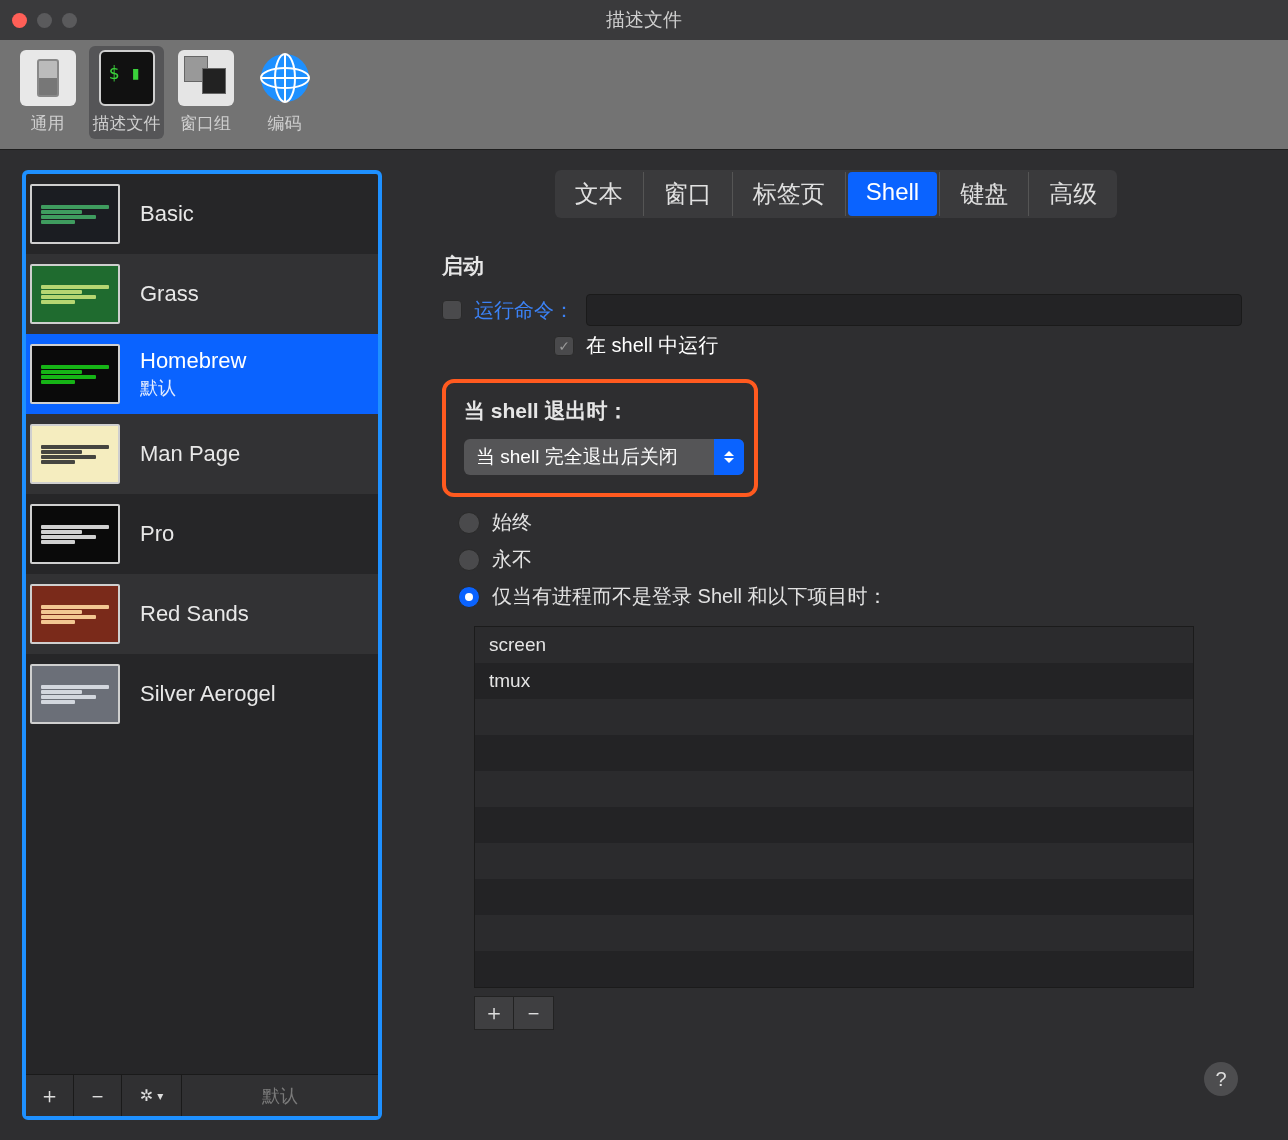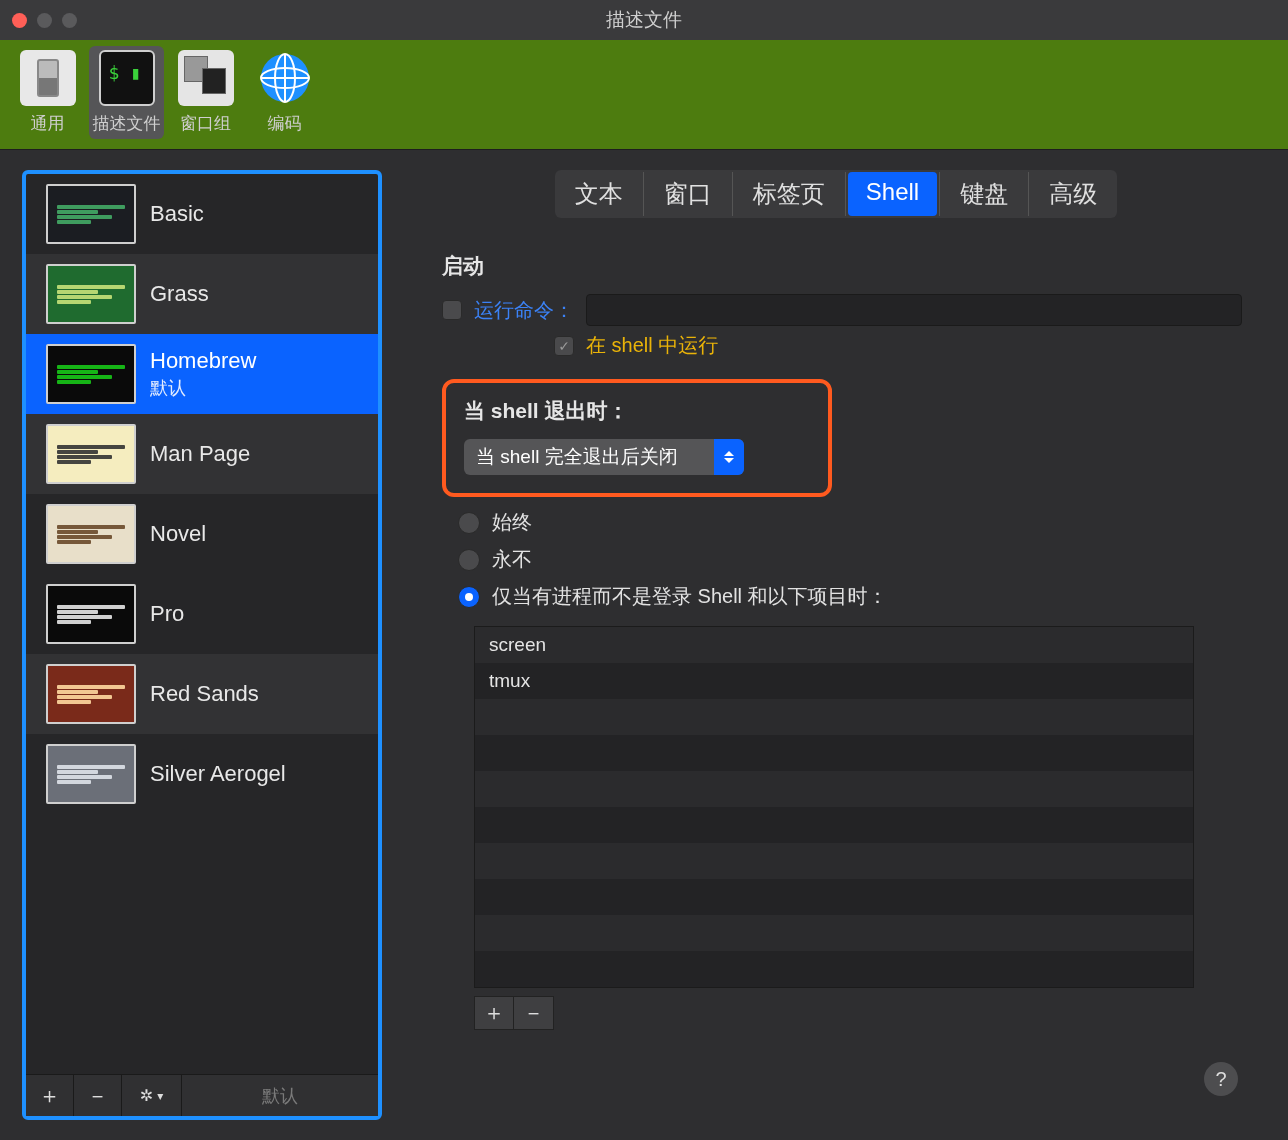--- a/index.html
+++ b/index.html
@@ -8,42 +8,42 @@
   
   .titlebar { height: 40px; display: flex; align-items: center; padding: 0 12px; background: #3a3a3c; position: relative; }
   .traffic   { display: flex; gap: 10px; }
   .tl-dot    { width: 15px; height: 15px; border-radius: 50%; }
   .tl-close  { background: #ff5f57; }
   .tl-min    { background: #5a5a5c; }
   .tl-max    { background: #5a5a5c; }
   .titlebar-title { position: absolute; left: 0; right: 0; text-align: center; font-size: 19px; color: #cfcfcf; pointer-events: none; }
 
   
-  .toolbar { height: 110px; display: flex; align-items: flex-start; padding: 6px 10px 0 10px; background: #4d7c0f; gap: 4px; border-bottom: 1px solid #1e1e1e; }
+  .toolbar { height: 110px; display: flex; align-items: flex-start; padding: 6px 10px 0 10px; background: #737373; gap: 4px; border-bottom: 1px solid #1e1e1e; }
   .tool    { width: 75px; display: flex; flex-direction: column; align-items: center; gap: 6px; padding: 4px 2px; border-radius: 6px; }
   .tool.active { background: #555557; }
   .tool .icon { width: 56px; height: 56px; border-radius: 6px; display:flex; align-items:center; justify-content:center; }
   .tool .lbl { font-size: 17px; color: #cfcfcf; }
 
   .ic-general   { background:#e8e8e8; display:flex; align-items:center; justify-content:center; }
   .ic-general::after{ content:""; width:18px; height:34px; background:linear-gradient(#bbb 50%,#777 50%); border:2px solid #888; border-radius:3px;}
   .ic-profiles  { background:#111; border:2px solid #cfcfcf; position:relative;}
   .ic-profiles::after{ content:"$ ▮"; color:#3bd13b; font-family:monospace; font-size:18px; position:absolute; top:10px; left:8px;}
   .ic-windows   { background:#e5e5e5; position:relative; }
   .ic-windows::before{content:""; position:absolute; left:6px; top:6px; width:22px; height:24px; background:#999; border:1px solid #666;}
   .ic-windows::after {content:""; position:absolute; left:24px; top:18px; width:22px; height:24px; background:#222; border:1px solid #666;}
   .ic-encoding svg{ width:52px; height:52px; }
 
   
   .main { display:flex; height: calc(1140px - 150px); padding: 20px 22px; gap: 24px; background:#2e2e30;}
 
   
   .sidebar { width: 360px; display:flex; flex-direction:column; border:4px solid #1e90ff; border-radius:6px; background:#262628;}
   .profiles { flex:1; overflow:auto; }
-  .profile  { display:flex; align-items:center; gap:14px; padding:10px 20px; }
+  .profile  { display:flex; align-items:center; gap:20px; padding:10px 4px; }
   .profile.selected{ background:#0a63ff; color:#fff; }
   .profile.selected .p-sub{ color:#e2ecff;}
   .profile.alt{ background:#323234;}
   .thumb { width:90px; height:60px; border:2px solid #cfcfcf; border-radius:2px; display:flex; align-items:center; justify-content:center; font-family:monospace; font-size:10px; line-height:1.1; overflow:hidden;}
   .thumb-inner{ width:80%; height:70%; display:flex; flex-direction:column; justify-content:center; gap:1px; opacity:.9;}
   .thl{ height:4px; border-radius:1px;}
   .p-txt{ display:flex; flex-direction:column; }
   .p-name{ font-size:22px; color:#e8e8e8;}
   .profile.selected .p-name{ color:#fff;}
   .p-sub { font-size:18px; color:#bdbdbd; margin-top:2px;}
@@ -61,23 +61,23 @@
   .tabs .sep{ width:1px; background:#555;}
 
   .pane{ flex:1; padding:8px 24px 16px 36px; position:relative;}
   .section-h{ font-size:21px; color:#e6e6e6; margin:12px 0 14px; font-weight:600;}
   .row{ display:flex; align-items:center; gap:12px; margin:6px 0;}
   .cb{ width:20px; height:20px; border-radius:4px; background:#4a4a4c; border:1px solid #2a2a2a; display:flex; align-items:center; justify-content:center; font-size:14px;}
   .cb.checked::after{content:"✓"; color:#9a9a9a;}
   .field{ flex:1; height:32px; background:#232325; border:1px solid #1a1a1a; border-radius:4px;}
   .lbl-t{ font-size:20px; color:#3b82f6;}
   .indent{ margin-left:112px; color:#8e8e90;}
-  .indent .lbl-t{ color:#eab308;}
-
-  .highlight{ border:4px solid #ff5a1f; border-radius:12px; padding:14px 18px 18px; margin:20px 0 12px; width:390px;}
+  .indent .lbl-t{ color:#ffffff;}
+
+  .highlight{ border:4px solid #ff5a1f; border-radius:12px; padding:14px 18px 18px; margin:20px 0 12px; width:316px;}
   .highlight .section-h{ margin:0 0 14px;}
   .popup{ display:flex; align-items:center; background:#555557; border-radius:6px; overflow:hidden; height:36px; width:280px;}
   .popup-text{ flex:1; padding:0 12px; font-size:19px; color:#fff; display:flex; align-items:center;}
   .popup-ind { width:30px; height:100%; background:#0a63ff; display:flex; flex-direction:column; align-items:center; justify-content:center; gap:2px;}
   .popup-ind::before{content:""; border-left:5px solid transparent;border-right:5px solid transparent;border-bottom:5px solid #fff;}
   .popup-ind::after {content:""; border-left:5px solid transparent;border-right:5px solid transparent;border-top:5px solid #fff;}
 
   .radio-set{ margin-left:16px; margin-top:3px; display:flex; flex-direction:column; gap:10px;}
   .radio{ display:flex; align-items:center; gap:12px;}
   .r-dot{ width:22px; height:22px; border-radius:50%; background:#4a4a4c; border:1px solid #2a2a2a; display:flex; align-items:center; justify-content:center;}
@@ -195,33 +195,20 @@
               <div class="thl" style="width:60%"></div>
               <div class="thl" style="width:80%"></div>
               <div class="thl" style="width:50%"></div>
             </div>
           </div>
           <div class="p-txt">
             <div class="p-name">Man Page</div>
           </div>
         </div>
         <div class="profile">
-          <div class="thumb th-novel">
-            <div class="thumb-inner">
-              <div class="thl"></div>
-              <div class="thl" style="width:60%"></div>
-              <div class="thl" style="width:80%"></div>
-              <div class="thl" style="width:50%"></div>
-            </div>
-          </div>
-          <div class="p-txt">
-            <div class="p-name">Novel</div>
-          </div>
-        </div>
-        <div class="profile">
           <div class="thumb th-pro">
             <div class="thumb-inner">
               <div class="thl"></div>
               <div class="thl" style="width:60%"></div>
               <div class="thl" style="width:80%"></div>
               <div class="thl" style="width:50%"></div>
             </div>
           </div>
           <div class="p-txt">
             <div class="p-name">Pro</div>

